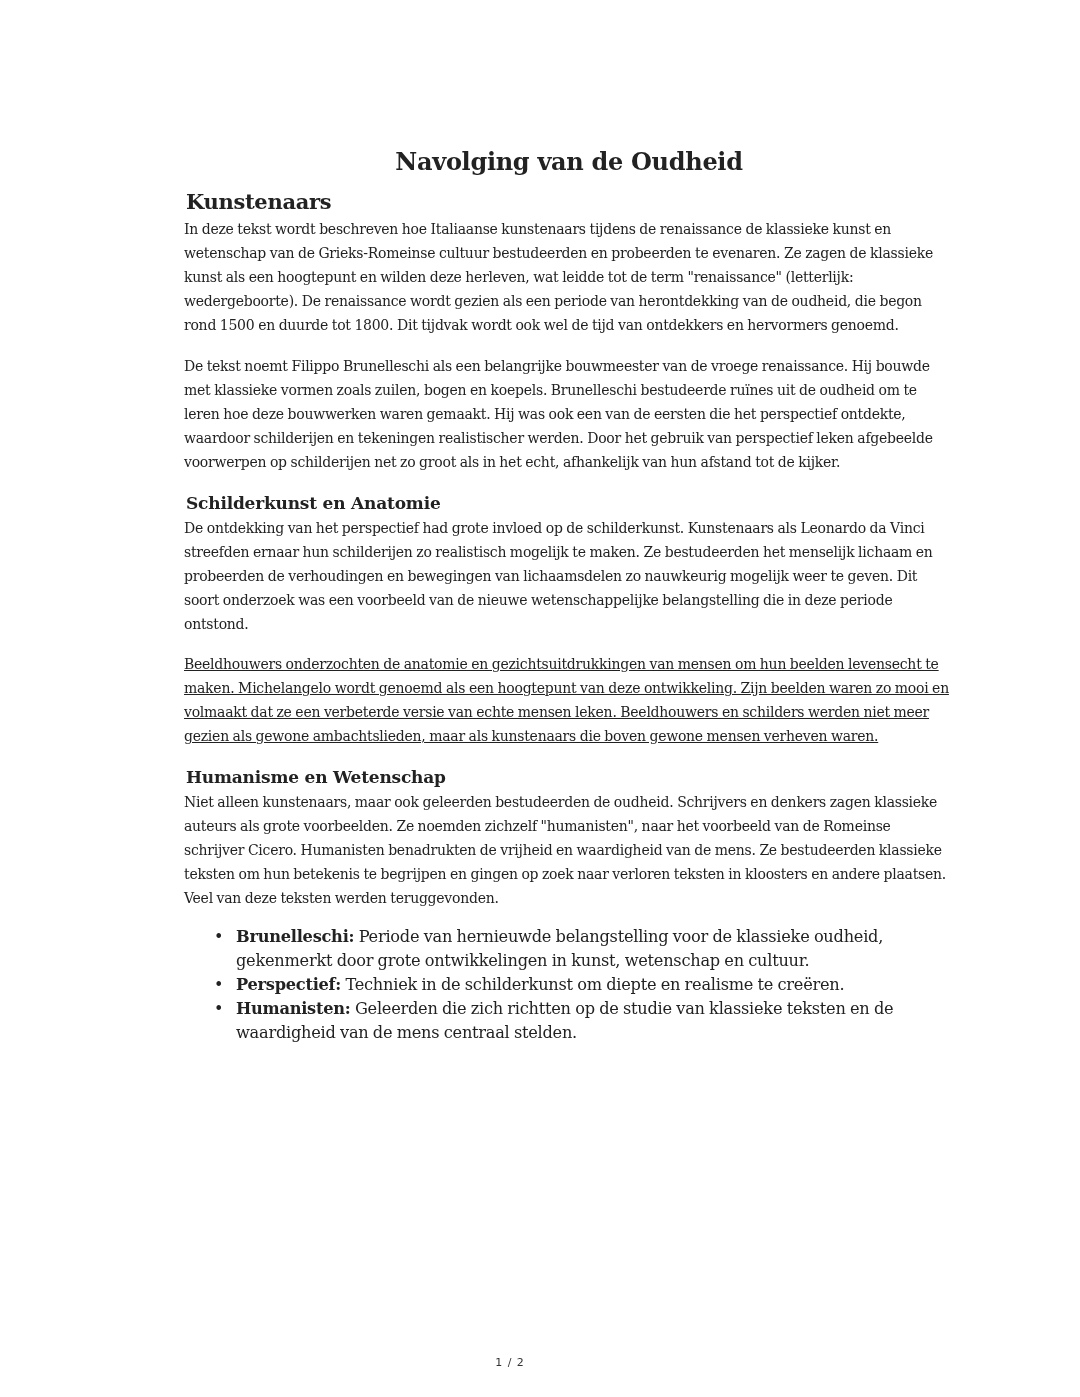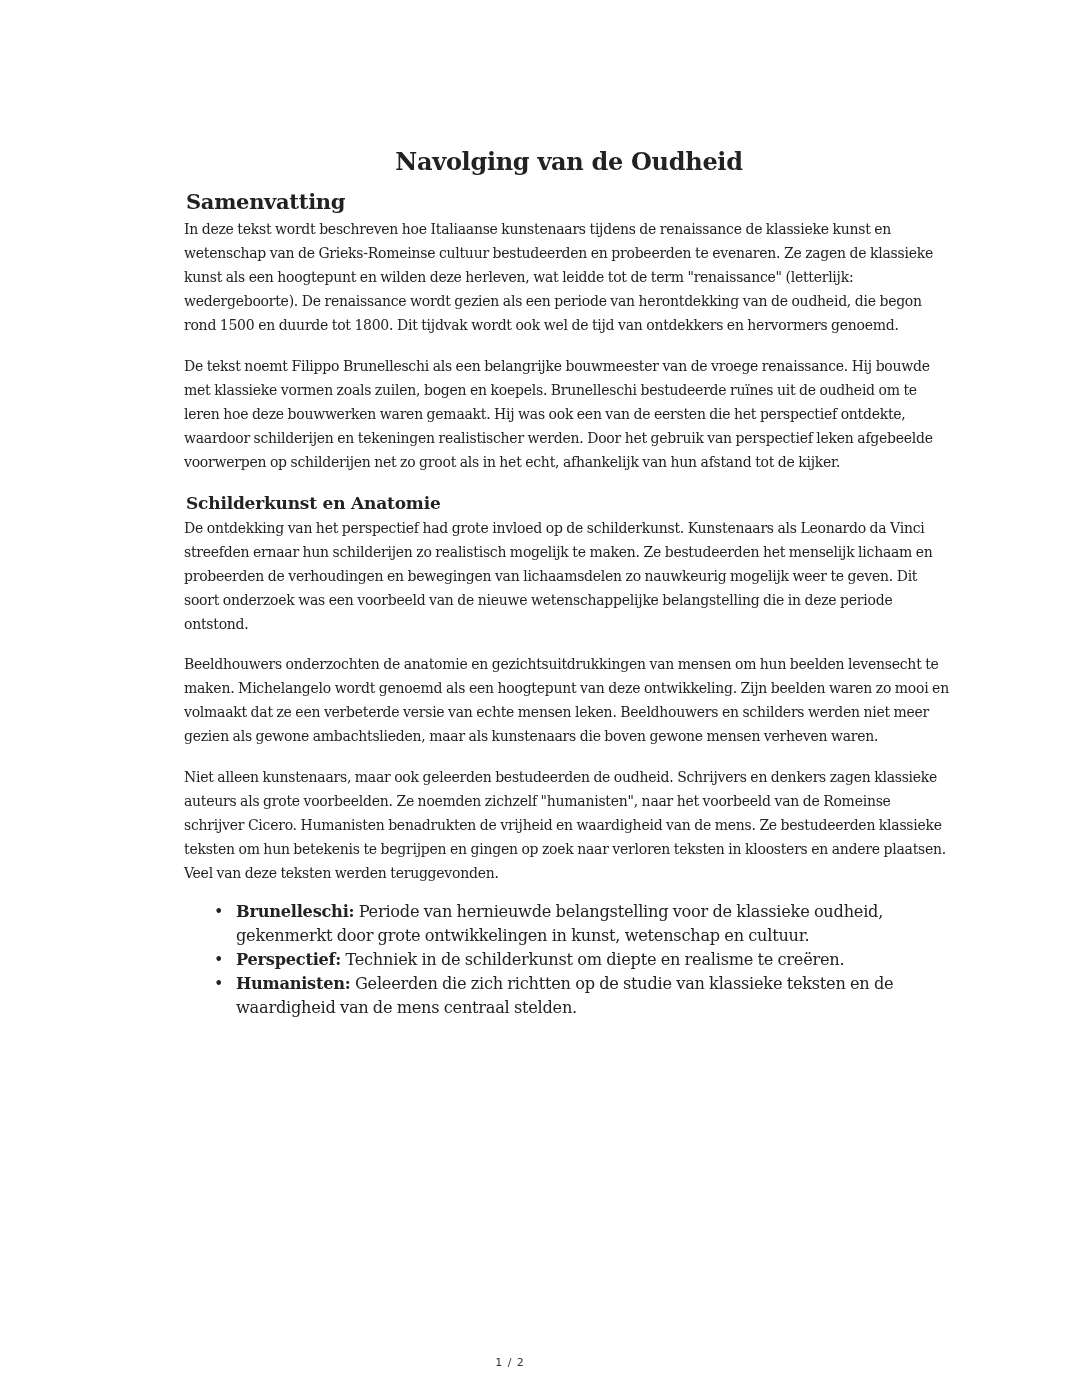--- a/index.html
+++ b/index.html
@@ -45,21 +45,21 @@
       letter-spacing: -0.2px;
     }
     p {
       font-size: 14px;
       line-height: 24px;
       margin: 0;
       letter-spacing: -0.25px;
       word-spacing: -0.5px;
     }
     .section { margin-bottom: 17px; }
-    .para-gap { margin-top: 16px; }
+    .para-gap { margin-top: 16px; text-decoration: underline; }
     .s-samenvatting { margin-top: 0; }
     .s-begrippen { margin-top: -2px; }
     ul {
       margin: 0;
       padding: 0 0 0 52px;
       list-style: none;
     }
     li {
       position: relative;
       font-size: 16.2px;
@@ -86,35 +86,36 @@
       letter-spacing: 1px;
     }
   </style>
 </head>
 <body>
 
 <div class="page">
   <h1 class="doc-title">Navolging van de Oudheid</h1>
 
   <div class="section s-samenvatting">
-    <h2 class="h2">Samenvatting</h2>
+    <h2 class="h2">Kunstenaars</h2>
     <p>In deze tekst wordt beschreven hoe Italiaanse kunstenaars tijdens de renaissance de klassieke kunst en wetenschap van de Grieks-Romeinse cultuur bestudeerden en probeerden te evenaren. Ze zagen de klassieke kunst als een hoogtepunt en wilden deze herleven, wat leidde tot de term "renaissance" (letterlijk: wedergeboorte). De renaissance wordt gezien als een periode van herontdekking van de oudheid, die begon rond 1500 en duurde tot 1800. Dit tijdvak wordt ook wel de tijd van ontdekkers en hervormers genoemd.</p>
   </div>
 
   <div class="section">
     <p>De tekst noemt Filippo Brunelleschi als een belangrijke bouwmeester van de vroege renaissance. Hij bouwde met klassieke vormen zoals zuilen, bogen en koepels. Brunelleschi bestudeerde ruïnes uit de oudheid om te leren hoe deze bouwwerken waren gemaakt. Hij was ook een van de eersten die het perspectief ontdekte, waardoor schilderijen en tekeningen realistischer werden. Door het gebruik van perspectief leken afgebeelde voorwerpen op schilderijen net zo groot als in het echt, afhankelijk van hun afstand tot de kijker.</p>
   </div>
 
   <div class="section">
     <h3 class="h3">Schilderkunst en Anatomie</h3>
     <p>De ontdekking van het perspectief had grote invloed op de schilderkunst. Kunstenaars als Leonardo da Vinci streefden ernaar hun schilderijen zo realistisch mogelijk te maken. Ze bestudeerden het menselijk lichaam en probeerden de verhoudingen en bewegingen van lichaamsdelen zo nauwkeurig mogelijk weer te geven. Dit soort onderzoek was een voorbeeld van de nieuwe wetenschappelijke belangstelling die in deze periode ontstond.</p>
     <p class="para-gap">Beeldhouwers onderzochten de anatomie en gezichtsuitdrukkingen van mensen om hun beelden levensecht te maken. Michelangelo wordt genoemd als een hoogtepunt van deze ontwikkeling. Zijn beelden waren zo mooi en volmaakt dat ze een verbeterde versie van echte mensen leken. Beeldhouwers en schilders werden niet meer gezien als gewone ambachtslieden, maar als kunstenaars die boven gewone mensen verheven waren.</p>
   </div>
 
   <div class="section">
+    <h3 class="h3">Humanisme en Wetenschap</h3>
     <p>Niet alleen kunstenaars, maar ook geleerden bestudeerden de oudheid. Schrijvers en denkers zagen klassieke auteurs als grote voorbeelden. Ze noemden zichzelf "humanisten", naar het voorbeeld van de Romeinse schrijver Cicero. Humanisten benadrukten de vrijheid en waardigheid van de mens. Ze bestudeerden klassieke teksten om hun betekenis te begrijpen en gingen op zoek naar verloren teksten in kloosters en andere plaatsen. Veel van deze teksten werden teruggevonden.</p>
   </div>
 
   <div class="section s-begrippen">
     <ul>
       <li>
         <span class="bullet">•</span>
         <span class="term">Brunelleschi:</span><span> Periode van hernieuwde belangstelling voor de klassieke oudheid, gekenmerkt door grote ontwikkelingen in kunst, wetenschap en cultuur.</span>
       </li>
       <li>

